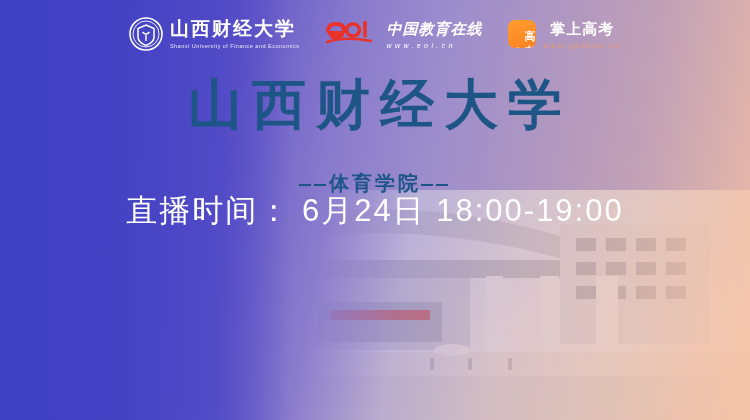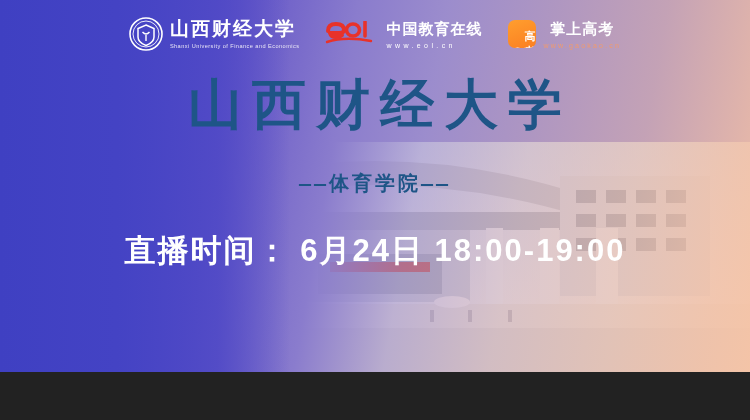--- a/index.html
+++ b/index.html
@@ -3,21 +3,21 @@
 <meta charset="utf-8">
 <style>
   html, body {
     margin: 0;
     padding: 0;
     background: #222;
   }
   #poster {
     position: relative;
     width: 750px;
-    height: 372px;
+    height: 420px;
     overflow: hidden;
     font-family: "Liberation Sans", sans-serif;
     background: #8e86c9;
   }
 
   
   .bg-photo {
     position: absolute;
     left: 0; right: 0; bottom: 0;
     height: 230px;
@@ -78,21 +78,21 @@
   .univ-en {
     font-size: 5.6px;
     color: #e9e6f6;
     letter-spacing: 0.45px;
     margin-top: 4px;
     white-space: nowrap;
   }
 
   
   .eol-mark { width: 48px; height: 26px; flex: 0 0 48px; }
-  .eol-text { margin-left: 13px; }
+  .eol-text { margin-left: 13px; font-style: italic; }
   .eol-cn {
     font-family: "Liberation Sans", sans-serif;
     font-weight: bold;
     font-size: 15px;
     color: #ffffff;
     letter-spacing: 1px;
     line-height: 1;
     white-space: nowrap;
   }
   .eol-url {
@@ -181,23 +181,22 @@
     margin-top: 43px;
     font-family: Liberation Mono, monospace;
     font-weight: bold;
     font-size: 20px;
     line-height: 1;
     color: #1e5587;
     letter-spacing: 3px;
     white-space: nowrap;
   }
   .live-time {
-    margin-top: 40px;
     font-family: "Liberation Sans", sans-serif;
-    font-weight: bold;
+    font-weight: normal;
     font-size: 31px;
     line-height: 1;
     color: #ffffff;
     letter-spacing: 2px;
     white-space: nowrap;
   }
 </style>
 </head>
 <body>
 

